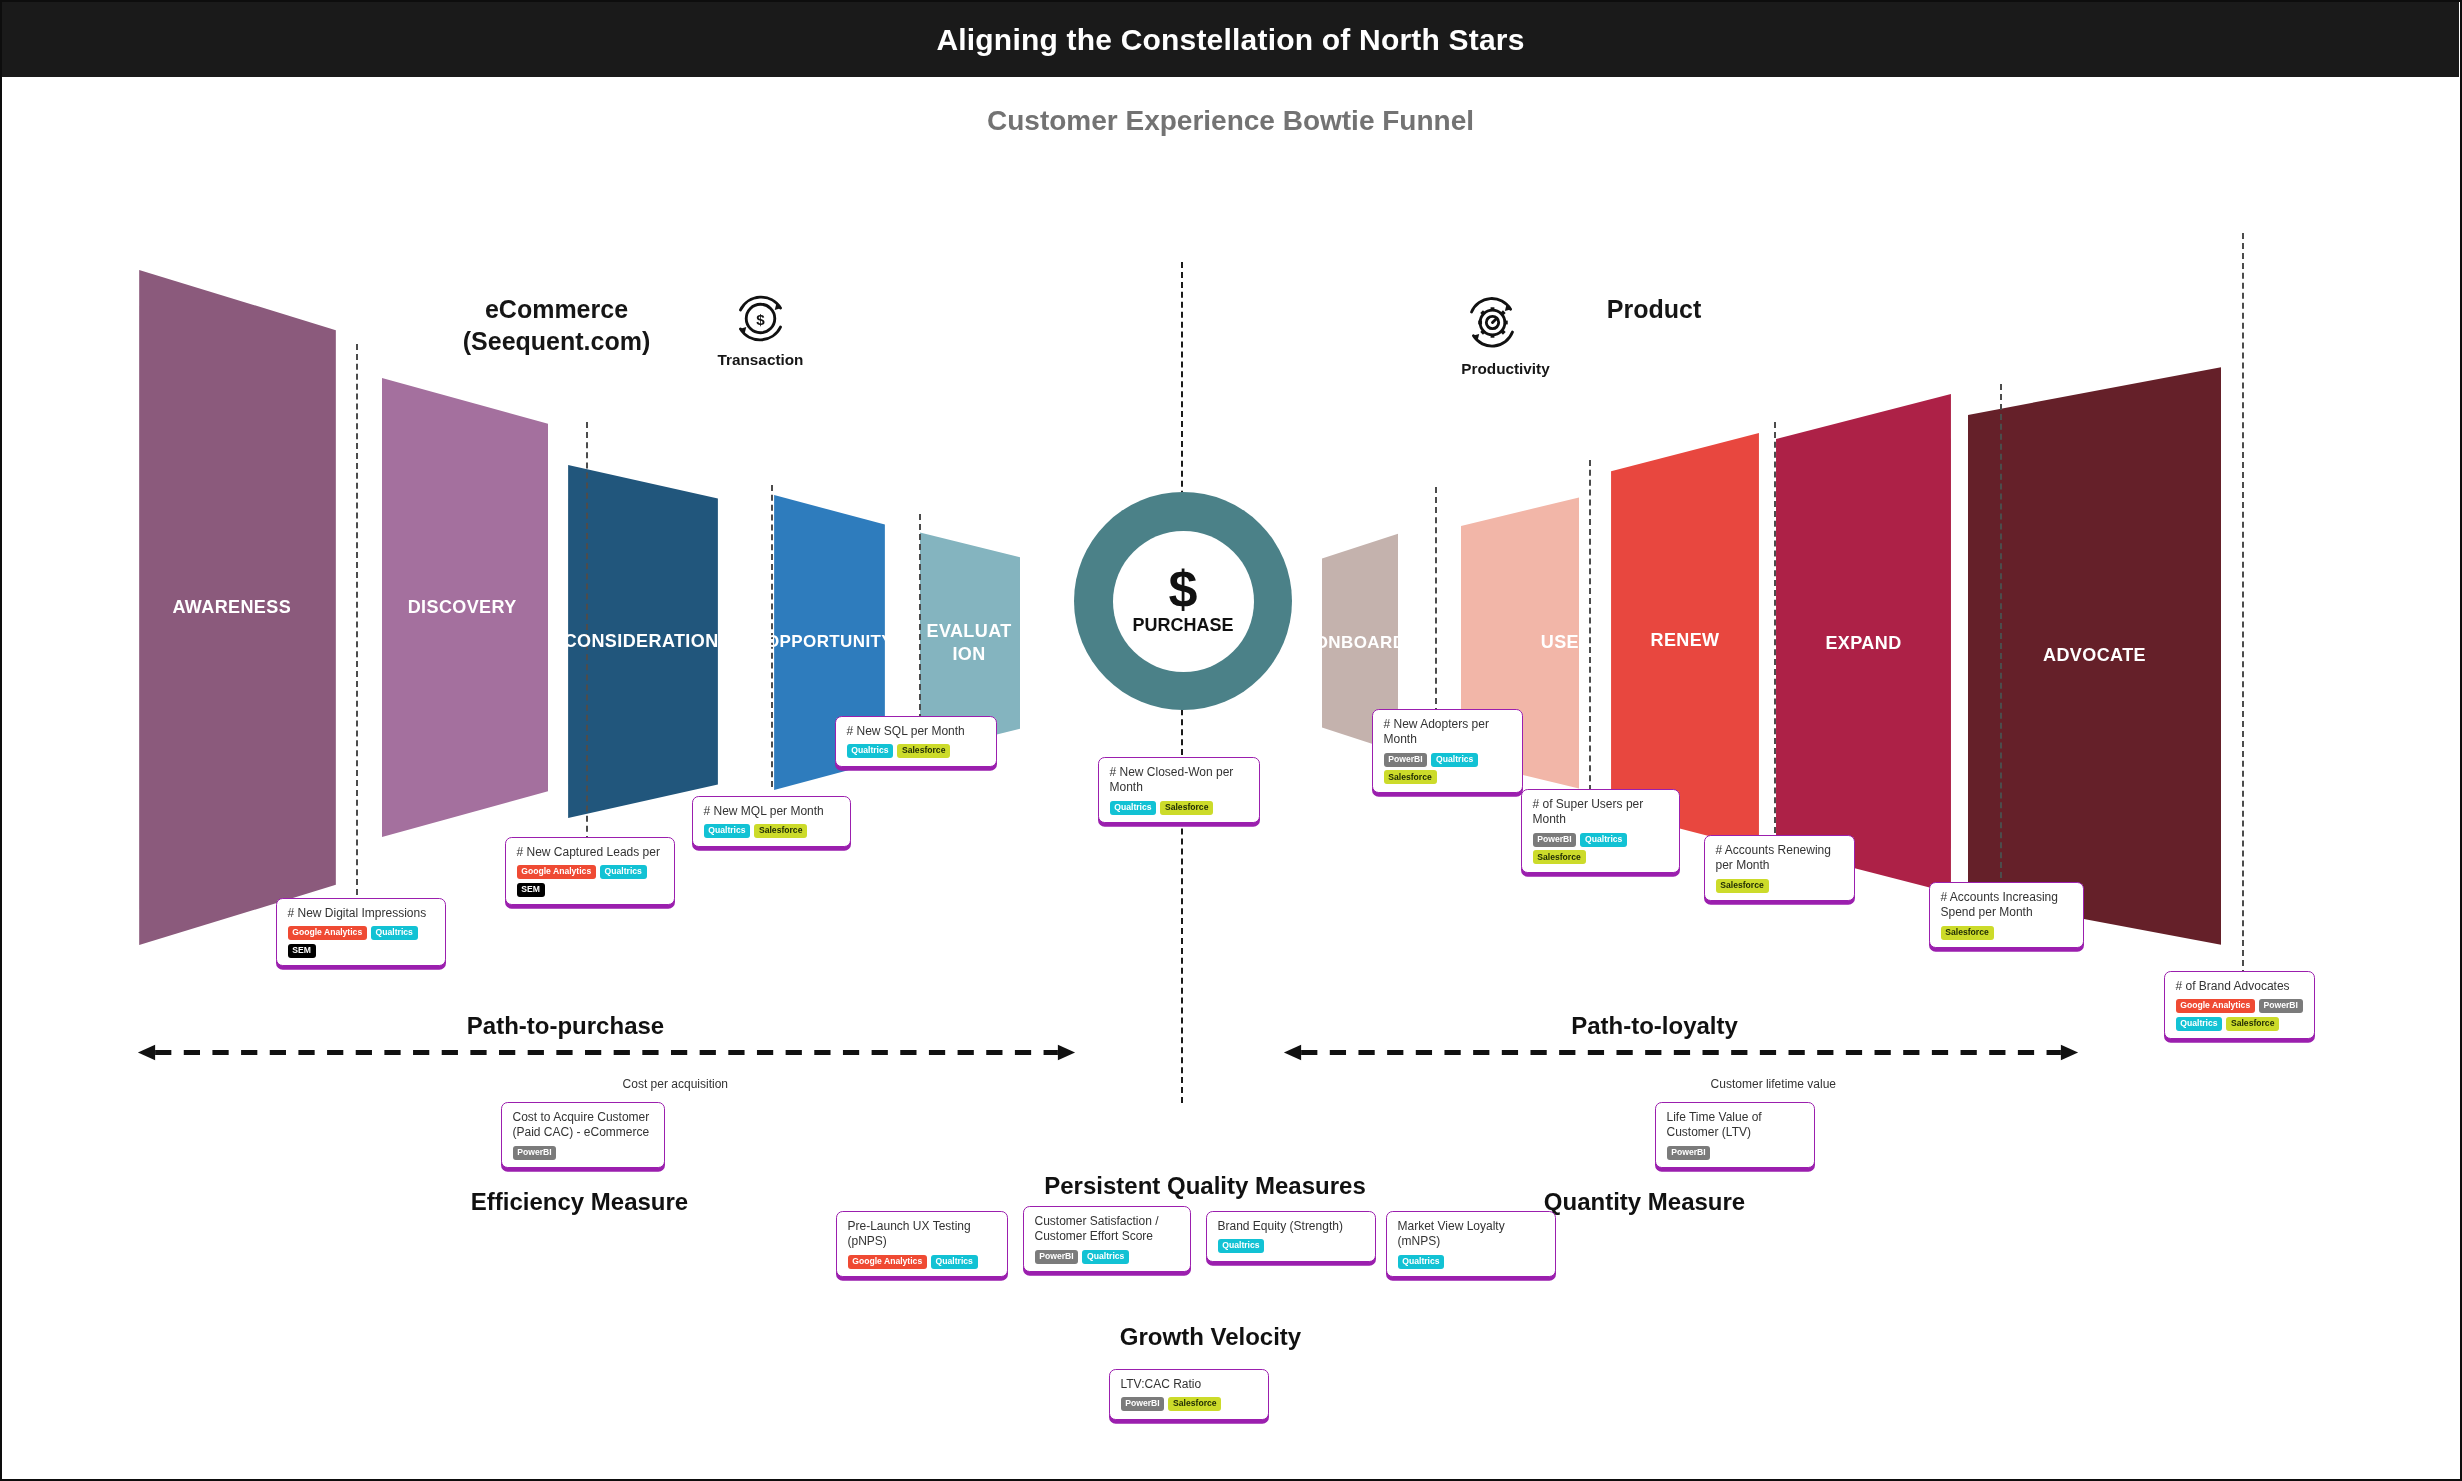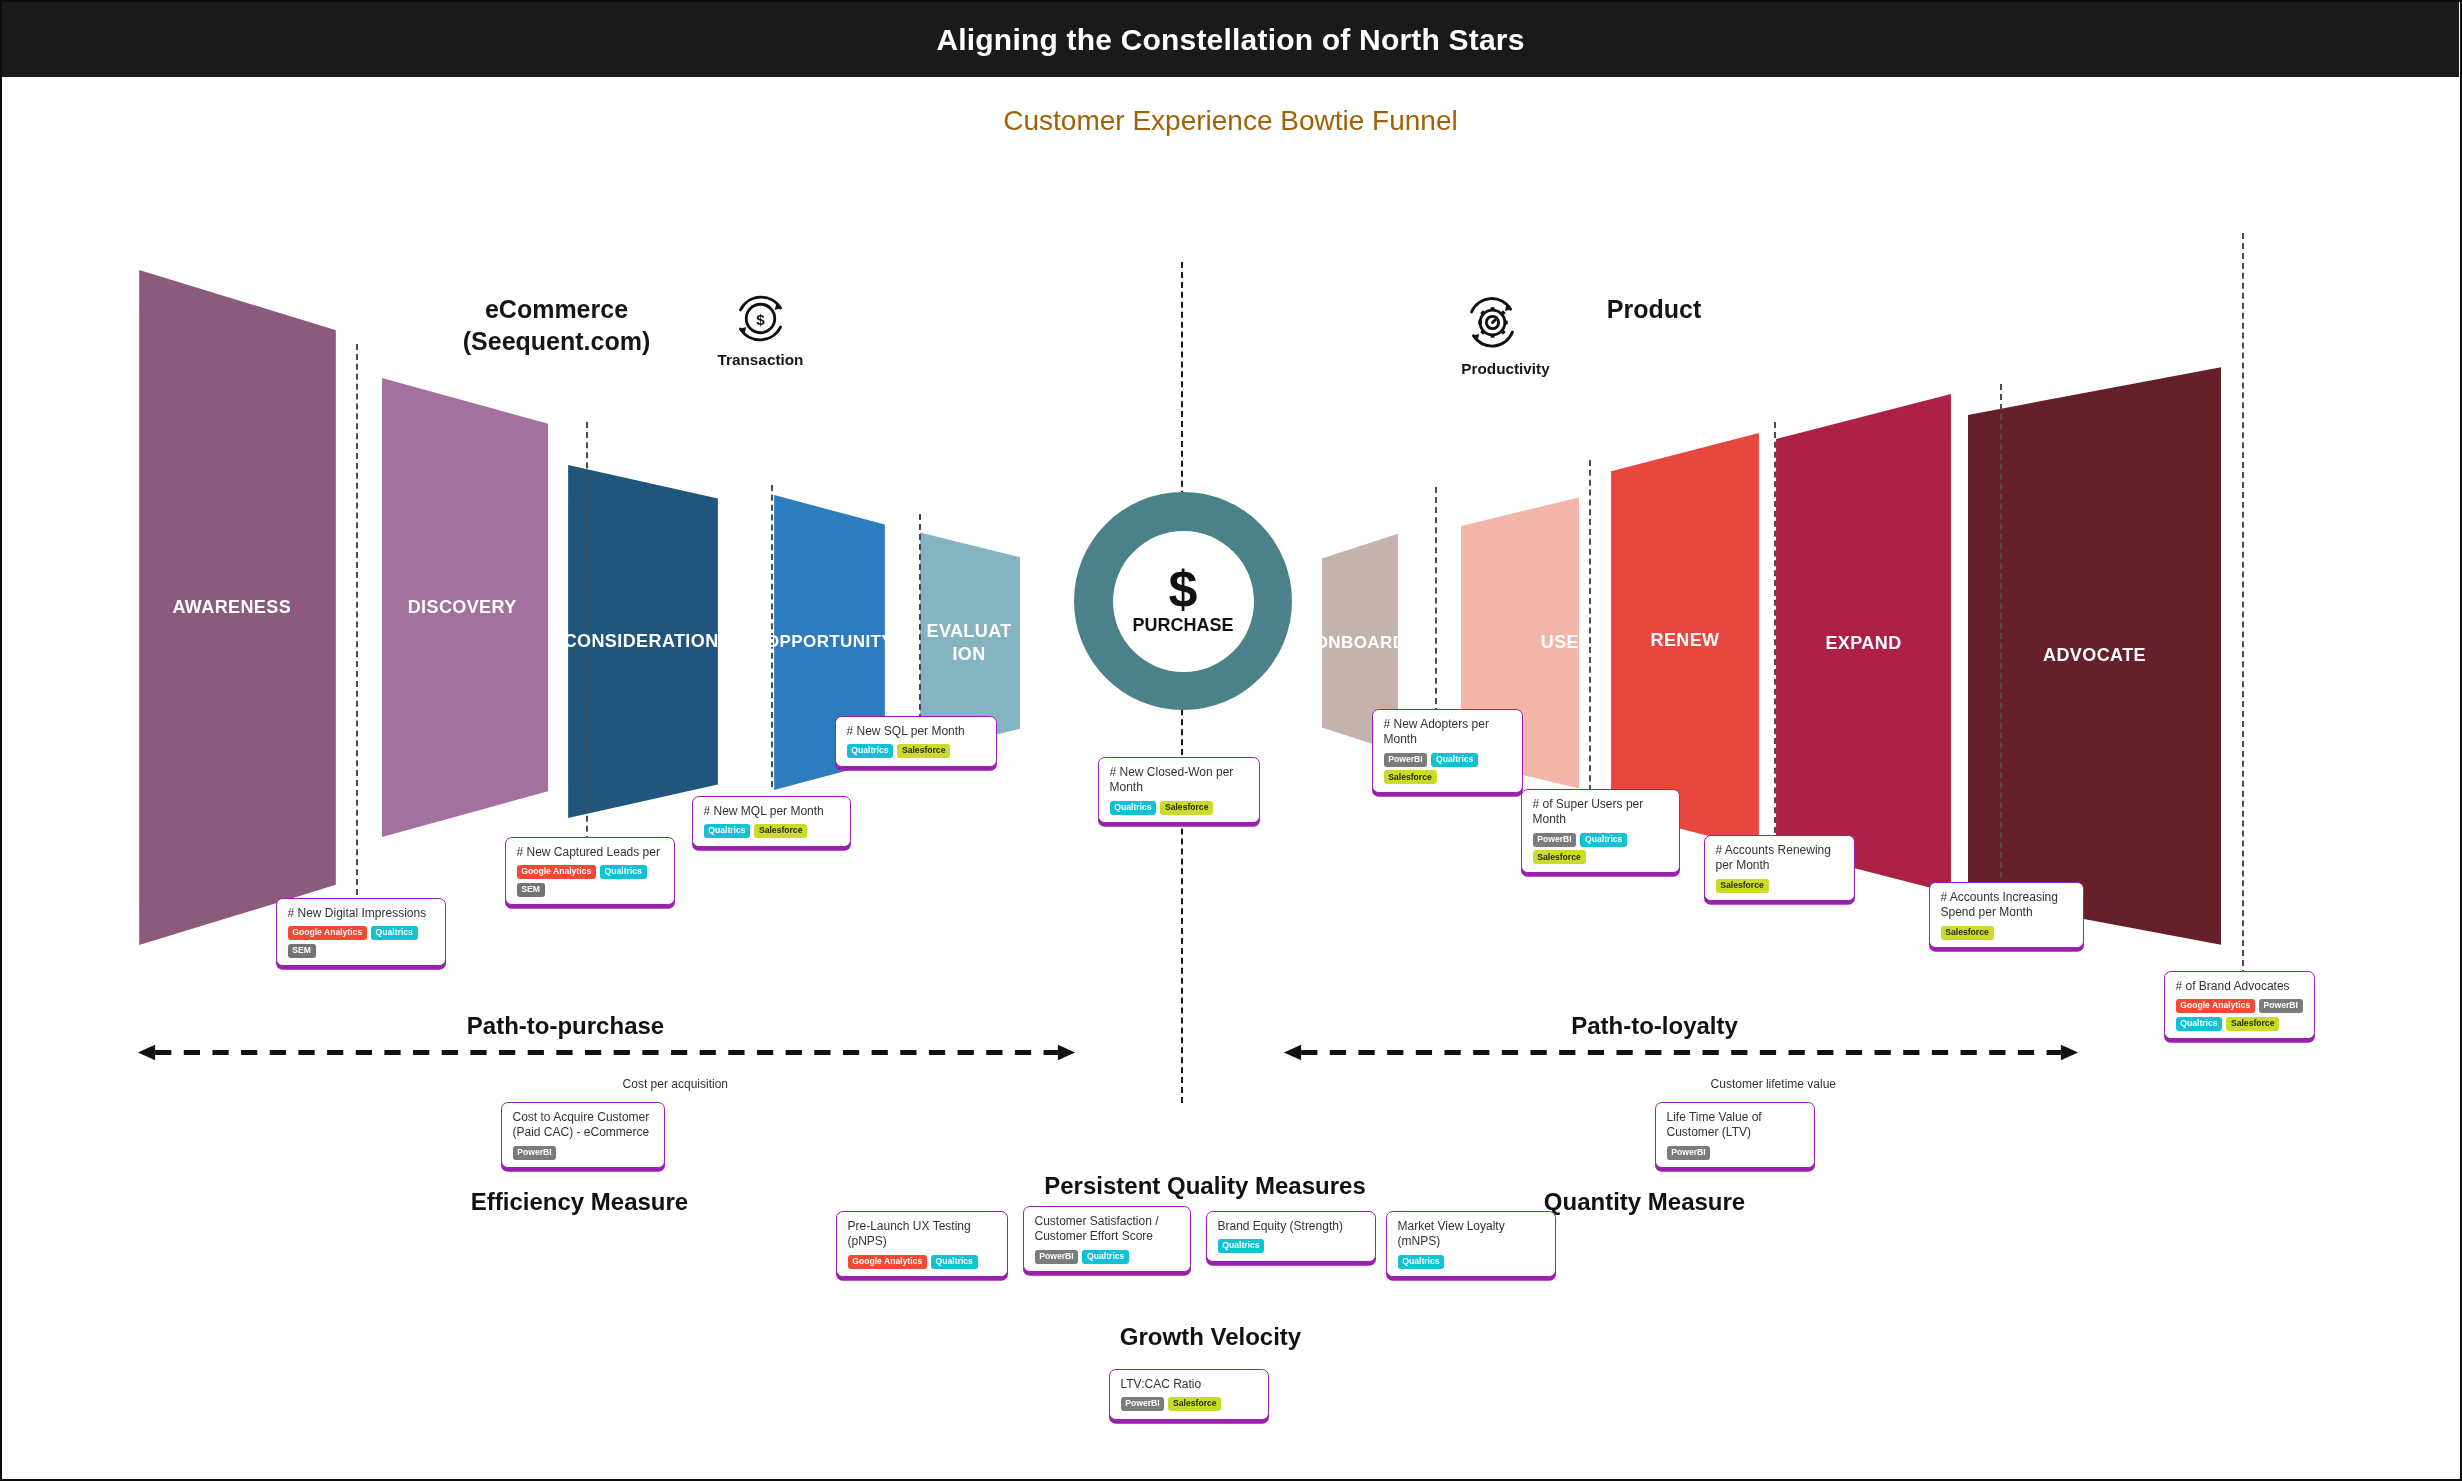--- a/index.html
+++ b/index.html
@@ -24,21 +24,21 @@
   }
   #header-title {
     color: #ffffff;
     font-size: 30px;
     font-weight: bold;
     letter-spacing: 0.2px;
   }
   #subtitle {
     position: absolute; left: 0; top: 103px; width: 2457px;
     text-align: center;
-    font-size: 28px; font-weight: normal; color: #a16207;
+    font-size: 28px; font-weight: bold; color: #737373;
   }
   
   .big-label {
     position: absolute;
     font-size: 25px; font-weight: bold; color: #161616;
     text-align: center; line-height: 1.28;
   }
   .icon-label {
     position: absolute;
     font-size: 15.3px; font-weight: bold; color: #161616;
@@ -87,21 +87,21 @@
     margin-bottom: 4.8px; font-weight: normal;
   }
   .chips { display: flex; flex-wrap: wrap; gap: 3.8px; }
   .chip {
     font-size: 8.6px; font-weight: bold; color: #ffffff;
     padding: 2.4px 4.8px 2.9px; border-radius: 2.9px;
     white-space: nowrap; line-height: 1;
   }
   .chip.ga   { background: #ef4a33; }
   .chip.qual { background: #12c2d4; }
-  .chip.sem  { background: #737373; }
+  .chip.sem  { background: #000000; }
   .chip.pbi  { background: #7b7b7b; }
   .chip.sf   { background: #ccdb2a; color: #1e2a05; }
   
   .vline {
     position: absolute;
     border-left: 2.3px dashed #4c4c4c;
     width: 0;
   }
   
   .path-label {

